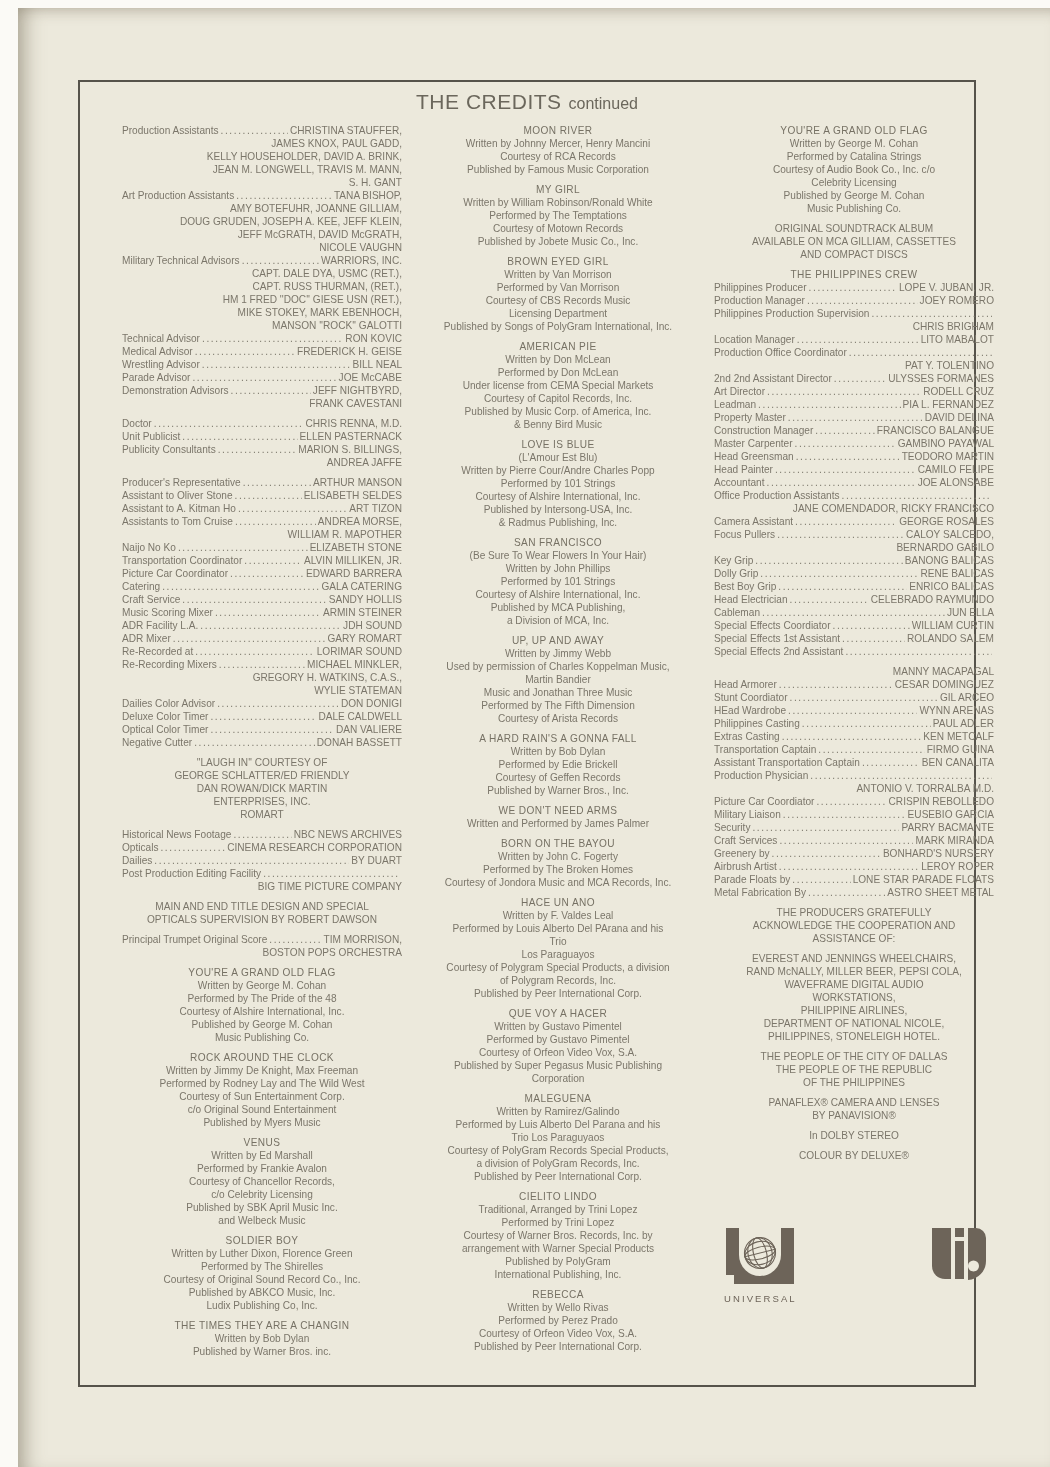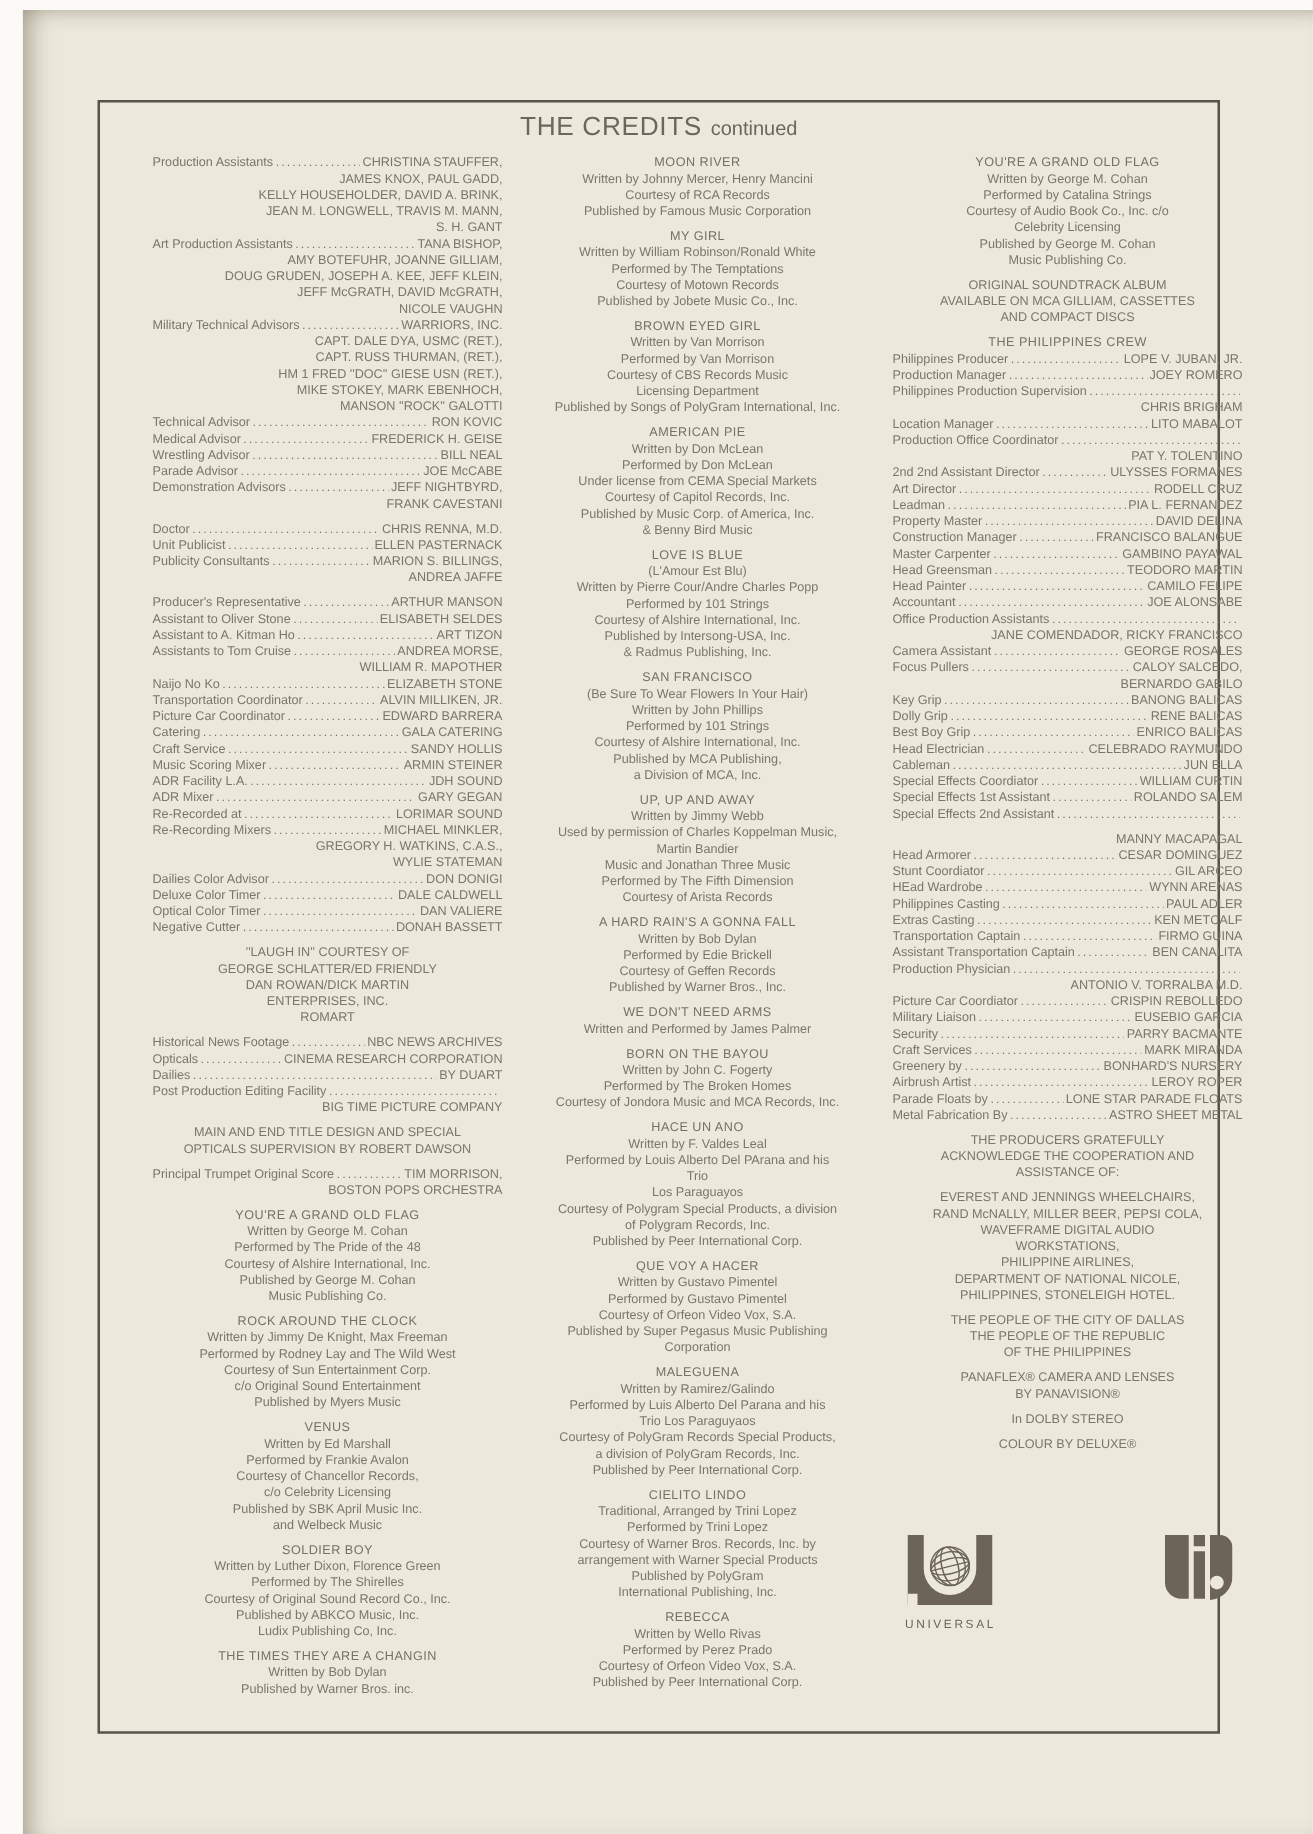--- a/index.html
+++ b/index.html
@@ -165,21 +165,21 @@
             <span class="name">ARMIN STEINER</span>
           </div>
           <div class="line pair">
             <span class="role">ADR Facility L.A.</span>
             <span class="dots"></span>
             <span class="name">JDH SOUND</span>
           </div>
           <div class="line pair">
             <span class="role">ADR Mixer</span>
             <span class="dots"></span>
-            <span class="name">GARY GEGAN</span>
+            <span class="name">GARY ROMART</span>
           </div>
           <div class="line pair">
             <span class="role">Re-Recorded at</span>
             <span class="dots"></span>
             <span class="name">LORIMAR SOUND</span>
           </div>
           <div class="line pair">
             <span class="role">Re-Recording Mixers</span>
             <span class="dots"></span>
             <span class="name">MICHAEL MINKLER,</span>

